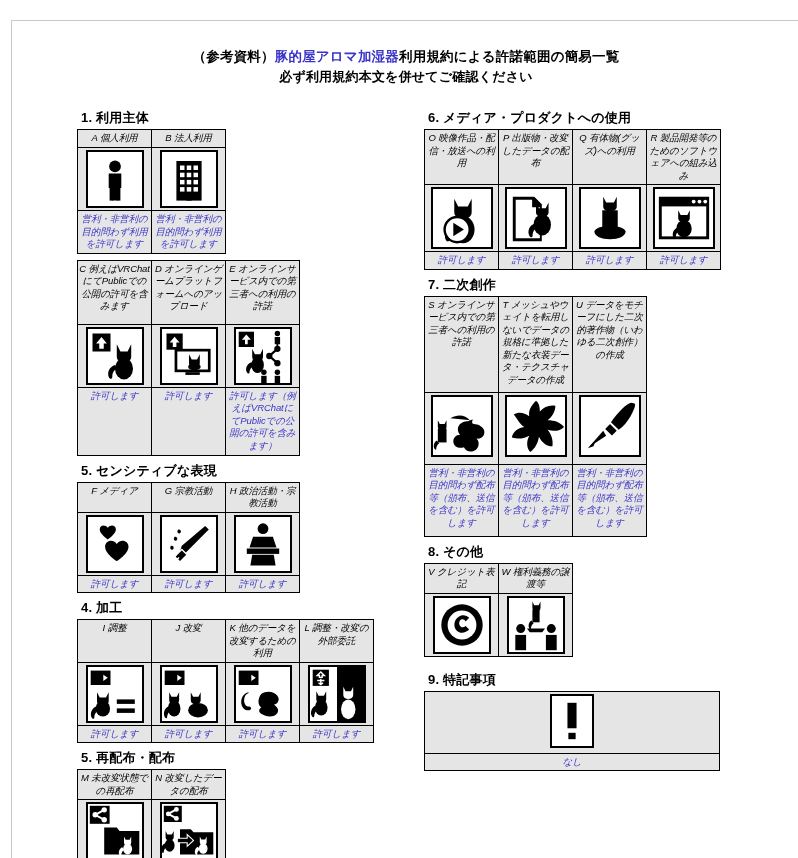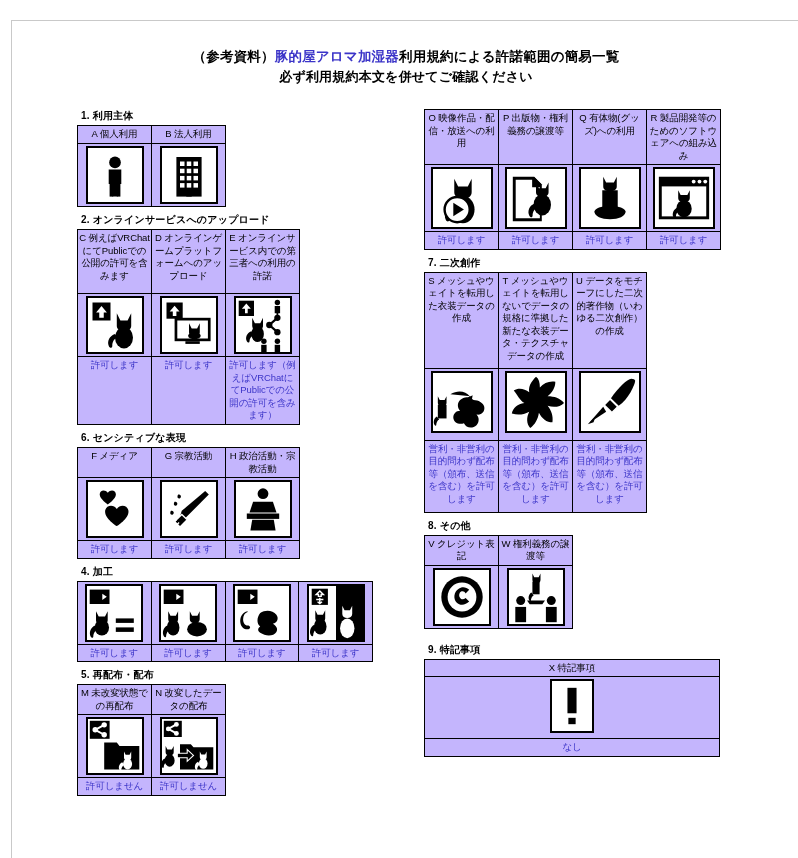--- a/index.html
+++ b/index.html
@@ -30,30 +30,31 @@
   }
   .title .brand { color: #3b34c8; }
   .title-l2 { text-align:center; font-size:13px; font-weight:bold; letter-spacing:.2px; }
 
   .cols { position:absolute; left:0; top:88px; width:790px; }
   .colL { position:absolute; left:65px; top:0; width:310px; }
   .colR { position:absolute; left:412px; top:0; width:310px; }
 
   .sec { margin-bottom: 6px; }
   .sec-title {
-    font-size: 10px;
+    font-size: 13px;
     font-weight: bold;
     margin: 0 0 2px 4px;
     letter-spacing: .2px;
   }
 
   table.grid {
     border-collapse: collapse;
     table-layout: fixed;
-    background:#c4b5fd;
+    background:#e5e5e5;
+    font-style:italic;
   }
   table.grid td {
     border: 1px solid #000;
     vertical-align: top;
     padding: 2px 1px;
     text-align: center;
     font-size: 9.5px;
     line-height: 1.32;
     letter-spacing: -.1px;
     word-break: break-all;
@@ -127,26 +128,29 @@
                         <rect x="35" y="31" width="5" height="5"></rect>
                         <rect x="20" y="39" width="5" height="5"></rect>
                         <rect x="27.5" y="39" width="5" height="5"></rect>
                         <rect x="35" y="39" width="5" height="5"></rect>
                       </g>
                       <rect x="27" y="47" width="6" height="7" fill="#000"></rect>
                     </svg>
               </div>
             </td>
           </tr>
-        </tbody>
-          </table>
-      </div>
-
-      <div class="sec">
-        <div class="sec-title">2. オンラインサービスへのアップロード</div>
+          <tr>
+            <td class="note">営利・非営利の目的問わず利用を許可します</td>
+            <td class="note">営利・非営利の目的問わず利用を許可します</td>
+          </tr>
+        </tbody>
+          </table>
+      </div>
+
+      <div class="sec">
         <table class="grid" style="width:222px">
           <tbody>
               <tr>
             <td class="head" style="width:74px;height:64px">C 例えばVRChatにてPublicでの公開の許可を含みます</td>
             <td class="head" style="width:74px">D オンラインゲームプラットフォームへのアップロード</td>
             <td class="head" style="width:74px">E オンラインサービス内での第三者への利用の許諾</td>
           </tr>
           <tr>
             <td class="icon">
               <div class="ibox">
@@ -199,21 +203,21 @@
           <tr>
             <td class="note" style="height:68px">許可します</td>
             <td class="note">許可します</td>
             <td class="note">許可します（例えばVRChatにてPublicでの公開の許可を含みます）</td>
           </tr>
         </tbody>
           </table>
       </div>
 
       <div class="sec">
-        <div class="sec-title">6. センシティブな表現</div>
+        <div class="sec-title">5. センシティブな表現</div>
         <table class="grid" style="width:222px">
           <tbody>
               <tr>
             <td class="head" style="width:74px;height:26px">F メディア</td>
             <td class="head" style="width:74px">G 宗教活動</td>
             <td class="head" style="width:74px">H 政治活動・宗教活動</td>
           </tr>
           <tr>
             <td class="icon">
               <div class="ibox">
@@ -250,20 +254,26 @@
             <td class="note">許可します</td>
           </tr>
         </tbody>
           </table>
       </div>
 
       <div class="sec">
         <div class="sec-title">4. 加工</div>
         <table class="grid" style="width:296px">
           <tbody>
+              <tr>
+            <td class="head" style="width:74px;height:38px">I 調整</td>
+            <td class="head" style="width:74px">J 改変</td>
+            <td class="head" style="width:74px">K 他のデータを改変するための利用</td>
+            <td class="head" style="width:74px">L 調整・改変の外部委託</td>
+          </tr>
           <tr>
             <td class="icon">
               <div class="ibox">
                 <svg viewBox="0 0 60 60">
                       <rect x="3" y="4" width="22" height="16" fill="#000"></rect>
                       <path d="M7 12h10v-3.5l5 3.5-5 3.5V12z" fill="#fff"></path>
                       <path d="M10 28l3 6h7l3-6v10c0 3-3 5-6.5 5S10 41 10 38z" fill="#000"></path>
                       <ellipse cx="16.5" cy="46" rx="8" ry="9" fill="#000"></ellipse>
                       <path d="M9 44c-5 2-7 8-5 12 1 2 3 2 3 0 0-3 2-7 5-8z" fill="#000"></path>
                       <rect x="32" y="36" width="20" height="5" fill="#000"></rect>
@@ -373,25 +383,26 @@
           </tr>
         </tbody>
           </table>
       </div>
 
     </div>
 
     <div class="colR">
 
       <div class="sec">
+        <div class="sec-title">6. メディア・プロダクトへの使用</div>
         <table class="grid" style="width:296px">
           <tbody>
               <tr>
             <td class="head" style="width:74px;height:50px">O 映像作品・配信・放送への利用</td>
-            <td class="head" style="width:74px">P 出版物・権利義務の譲渡等</td>
+            <td class="head" style="width:74px">P 出版物・改変したデータの配布</td>
             <td class="head" style="width:74px">Q 有体物(グッズ)への利用</td>
             <td class="head" style="width:74px">R 製品開発等のためのソフトウェアへの組み込み</td>
           </tr>
           <tr>
             <td class="icon">
               <div class="ibox big">
                 <svg viewBox="0 0 60 60">
                       <path d="M22 10l4 8h10l4-8v14c0 5-5 7-9 7s-9-2-9-7z" fill="#000"></path>
                       <ellipse cx="31" cy="42" rx="12" ry="14" fill="#000"></ellipse>
                       <path d="M20 38c-6 2-9 9-7 14 1 3 4 3 4 0 0-4 3-8 6-9z" fill="#000"></path>
@@ -447,21 +458,21 @@
           </tr>
         </tbody>
           </table>
       </div>
 
       <div class="sec">
         <div class="sec-title">7. 二次創作</div>
         <table class="grid" style="width:222px">
           <tbody>
               <tr>
-            <td class="head" style="width:74px;height:96px">S メッシュやウェイトを転用した衣装データの作成</td>
+            <td class="head" style="width:74px;height:96px">S オンラインサービス内での第三者への利用の許諾</td>
             <td class="head" style="width:74px">T メッシュやウェイトを転用しないでデータの規格に準拠した新たな衣装データ・テクスチャデータの作成</td>
             <td class="head" style="width:74px">U データをモチーフにした二次的著作物（いわゆる二次創作）の作成</td>
           </tr>
           <tr>
             <td class="icon" style="height:72px">
               <div class="ibox big">
                 <svg viewBox="0 0 60 60">
                       <path d="M5 24l2 4h5l2-4v7c0 2.4-2 3.6-4.5 3.6S5 33.4 5 31z" fill="#000"></path>
                       <rect x="5" y="33" width="9" height="14" fill="#000"></rect>
                       <path d="M4 45c-3 1.4-4 6-2.5 8.6.7 1.3 1.9 1.3 1.9 0 0-2 1.2-4.7 3-5.4z" fill="#000"></path>
@@ -531,23 +542,20 @@
             </td>
           </tr>
         </tbody>
           </table>
       </div>
 
       <div class="sec" style="margin-top:14px">
         <div class="sec-title">9. 特記事項</div>
         <table class="grid s9" style="width:296px">
           <tbody>
-              <tr>
-            <td class="head" style="height:16px">X 特記事項</td>
-          </tr>
           <tr>
             <td class="icon" style="height:62px">
               <div class="ibox">
                 <svg viewBox="0 0 44 54">
                       <rect x="17" y="7" width="10" height="28" fill="#000"></rect>
                       <rect x="18" y="40" width="8" height="7" fill="#000"></rect>
                     </svg>
               </div>
             </td>
           </tr>

